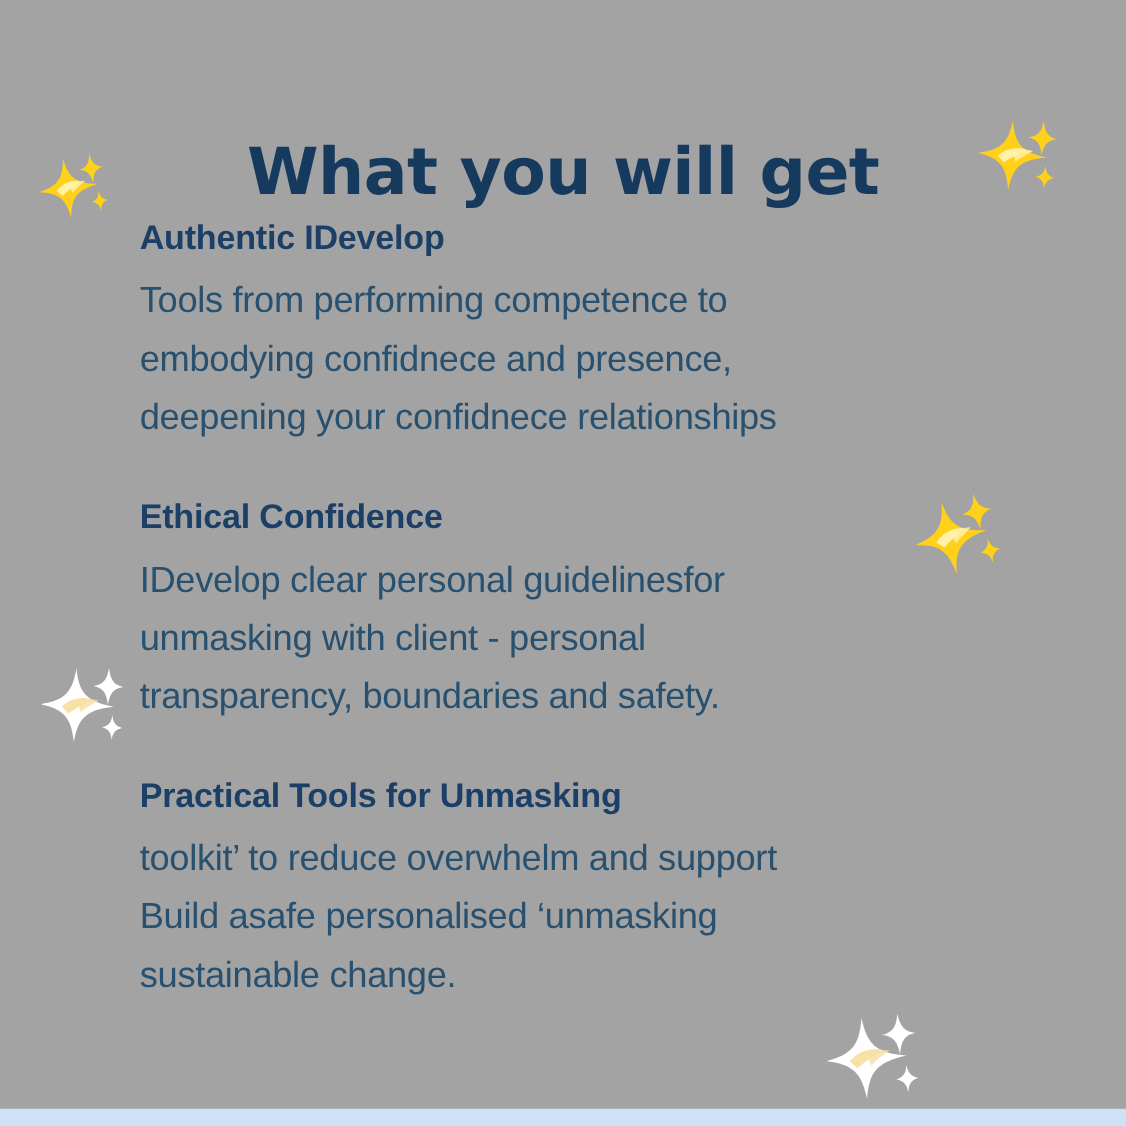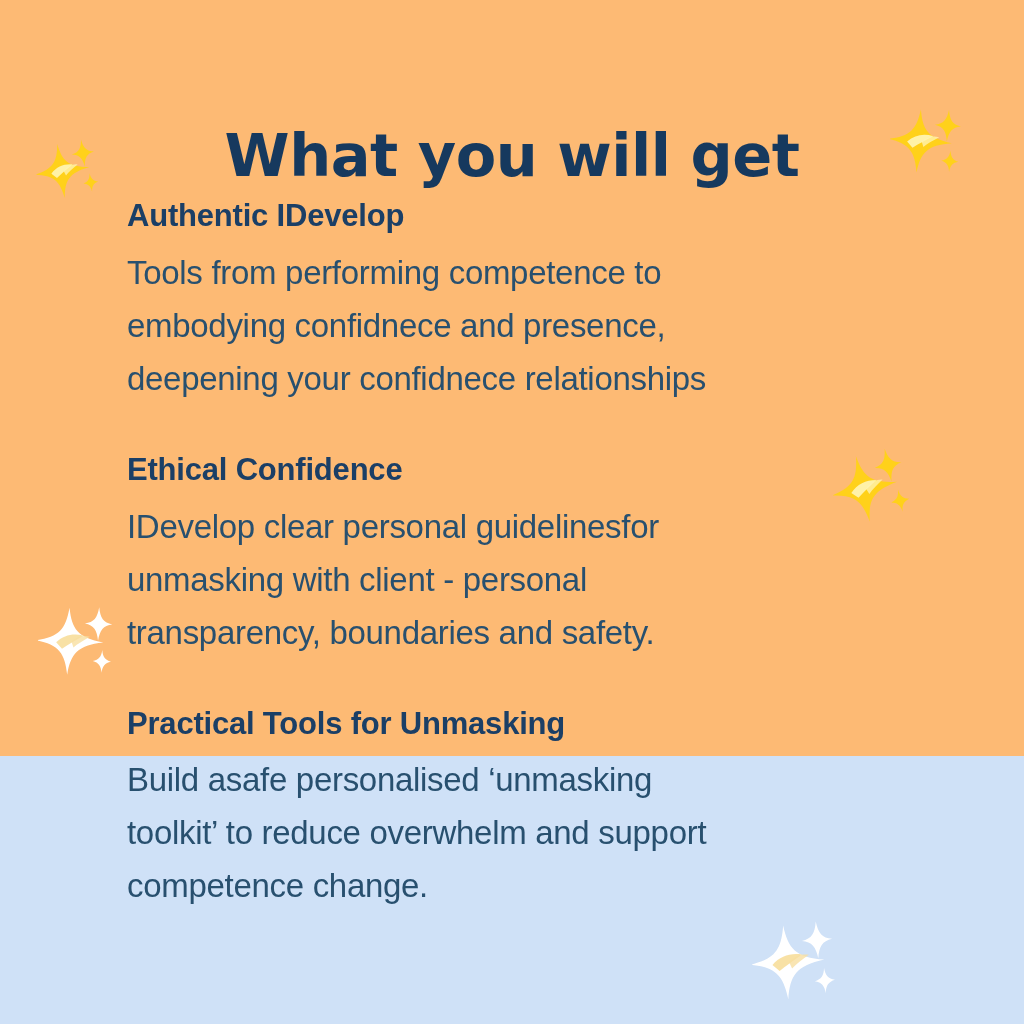--- a/index.html
+++ b/index.html
@@ -11,22 +11,22 @@
     height: 1024px;
     overflow: hidden;
     background: #cfe1f7;
     font-family: "DejaVu Sans", sans-serif;
     -webkit-font-smoothing: antialiased;
   }
 
   #slide {
     position: relative;
     width: 1024px;
-    height: 756px;
-    background: #fdba74;
+    height: 1008px;
+    background: #a3a3a3;
     box-sizing: border-box;
   }
 
   
   #title {
     position: absolute;
     left: 0;
     top: 84px;
     width: 1024px;
     text-align: center;
@@ -113,23 +113,23 @@
       <p class="block-body">
         <span class="line">IDevelop clear personal guidelinesfor</span>
         <span class="line">unmasking with client - personal</span>
         <span class="line">transparency, boundaries and safety.</span>
       </p>
     </section>
 
     <section class="block">
       <h2 class="block-heading">Practical Tools for Unmasking</h2>
       <p class="block-body">
+        <span class="line">toolkit’ to reduce overwhelm and support</span>
         <span class="line">Build asafe personalised ‘unmasking</span>
-        <span class="line">toolkit’ to reduce overwhelm and support</span>
-        <span class="line">competence change.</span>
+        <span class="line">sustainable change.</span>
       </p>
     </section>
 
   </div>
 
 <div class="sparkle" style="left: 36px; top: 138px; width: 62px; height: 62px; transform: rotate(-8deg);">
 <svg viewBox="0 0 100 100" xmlns="http://www.w3.org/2000/svg">
 
   <path d="M40 8 C44 36 52 47 86 52 C52 57 44 68 40 96 C36 68 28 57 -2 52 C28 47 36 36 40 8 Z" fill="#ffd11a"></path>
 

